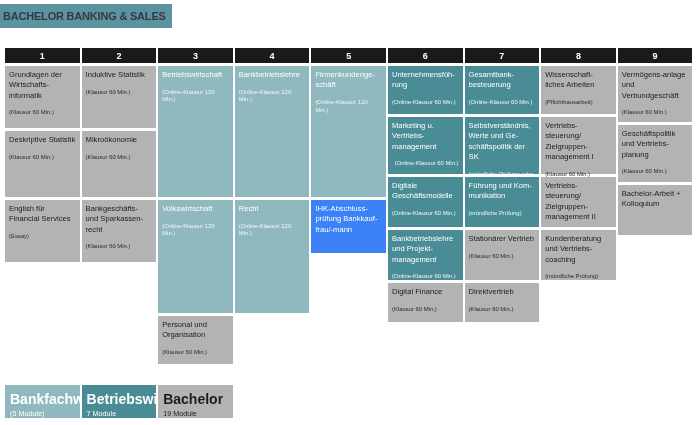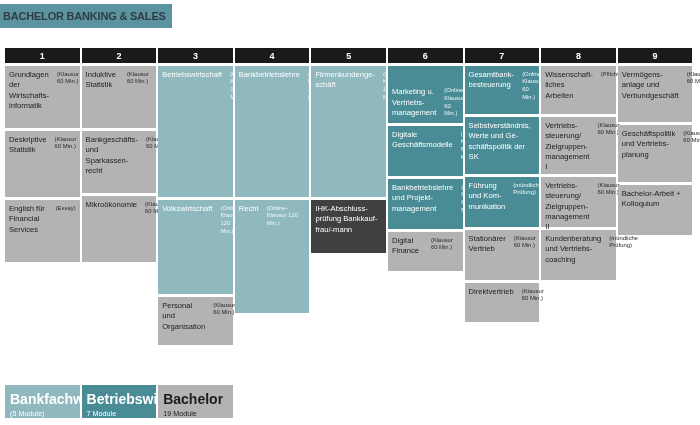--- a/index.html
+++ b/index.html
@@ -31,29 +31,29 @@
   }
   .col { width: 74.6px; display: flex; flex-direction: column; gap: 3px; }
   .col-head {
     background: #1a1a1a; color: #ffffff;
     height: 15px; display: flex; align-items: center; justify-content: center;
     font-size: 9px; font-weight: bold;
   }
   .cell {
     padding: 4px 4px 5px 4px;
     font-size: 7.4px; line-height: 1.32;
-    display: flex; flex-direction: row; justify-content: flex-start; gap: 8px;
+    display: flex; flex-direction: column; justify-content: flex-start; gap: 8px;
   }
   .cell .t { font-size: 7.6px; line-height: 1.35; }
   .cell .n { font-size: 5.9px; line-height: 1.3; margin-top: 0.5px; }
 
   .c-gray  { background: #b3b3b3; color: #1c1c1c; }
   .c-light { background: #8fb8bf; color: #ffffff; }
   .c-dark  { background: #4a8c96; color: #ffffff; }
-  .c-black { background: #404040; color: #ffffff; }
+  .c-black { background: #3b82f6; color: #ffffff; }
 
   .c-gray .n  { color: #2b2b2b; }
   .c-light .n { color: #f2f7f8; }
   .c-dark .n  { color: #eef5f6; }
 
   
   .legend {
     position: absolute; left: 5px; top: 385px;
     display: flex; gap: 2px;
   }
@@ -91,36 +91,36 @@
           <div class="t">English für Financial Services</div>
           <div class="n">(Essay)</div>
         </div>
       </div>
       <div class="col">
         <div class="col-head">2</div>
         <div class="cell c-gray" style="height: 62px;">
           <div class="t">Induktive Statistik</div>
           <div class="n">(Klausur 60 Min.)</div>
         </div>
-        <div class="cell c-gray" style="height: 62px;">
-          <div class="t">Bankgeschäfts- und Sparkassen-recht</div>
-          <div class="n">(Klausur 60 Min.)</div>
-        </div>
         <div class="cell c-gray" style="height: 66px;">
           <div class="t">Mikroökonomie</div>
+          <div class="n">(Klausur 60 Min.)</div>
+        </div>
+        <div class="cell c-gray" style="height: 62px;">
+          <div class="t">Bankgeschäfts- und Sparkassen-recht</div>
           <div class="n">(Klausur 60 Min.)</div>
         </div>
       </div>
       <div class="col">
         <div class="col-head">3</div>
         <div class="cell c-light" style="height: 131px;">
           <div class="t">Betriebswirtschaft</div>
           <div class="n">(Online-Klausur 120 Min.)</div>
         </div>
-        <div class="cell c-light" style="height: 94px;">
+        <div class="cell c-light" style="height: 113px;">
           <div class="t">Volkswirtschaft</div>
           <div class="n">(Online-Klausur 120 Min.)</div>
         </div>
         <div class="cell c-gray" style="height: 48px;">
           <div class="t">Personal und Organisation</div>
           <div class="n">(Klausur 60 Min.)</div>
         </div>
       </div>
       <div class="col">
         <div class="col-head">4</div>
@@ -138,20 +138,24 @@
         <div class="cell c-light" style="height: 131px;">
           <div class="t">Firmenkundenge-schäft</div>
           <div class="n">(Online-Klausur 120 Min.)</div>
         </div>
         <div class="cell c-black" style="height: 53px;">
           <div class="t">IHK-Abschluss-prüfung Bankkauf-frau/-mann</div>
         </div>
       </div>
       <div class="col">
         <div class="col-head">6</div>
+        <div class="cell c-dark" style="height: 48px;">
+          <div class="t">Unternehmensfüh-rung</div>
+          <div class="n">(Online-Klausur 60 Min.)</div>
+        </div>
         <div class="cell c-dark" style="height: 57px; align-items: flex-end;">
           <div class="t">Marketing u. Vertriebs-management</div>
           <div class="n">(Online-Klausur 60 Min.)</div>
         </div>
         <div class="cell c-dark" style="height: 50px;">
           <div class="t">Digitale Geschäftsmodelle</div>
           <div class="n">(Online-Klausur 60 Min.)</div>
         </div>
         <div class="cell c-dark" style="height: 50px;">
           <div class="t">Bankbetriebslehre und Projekt-management</div>

